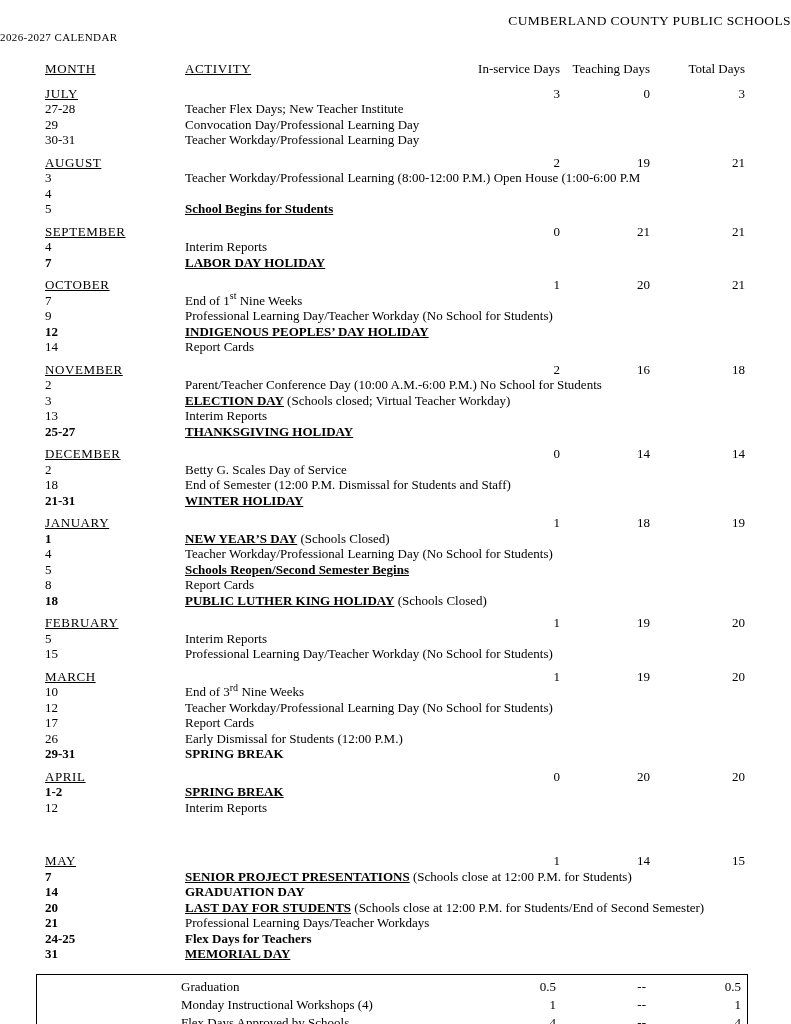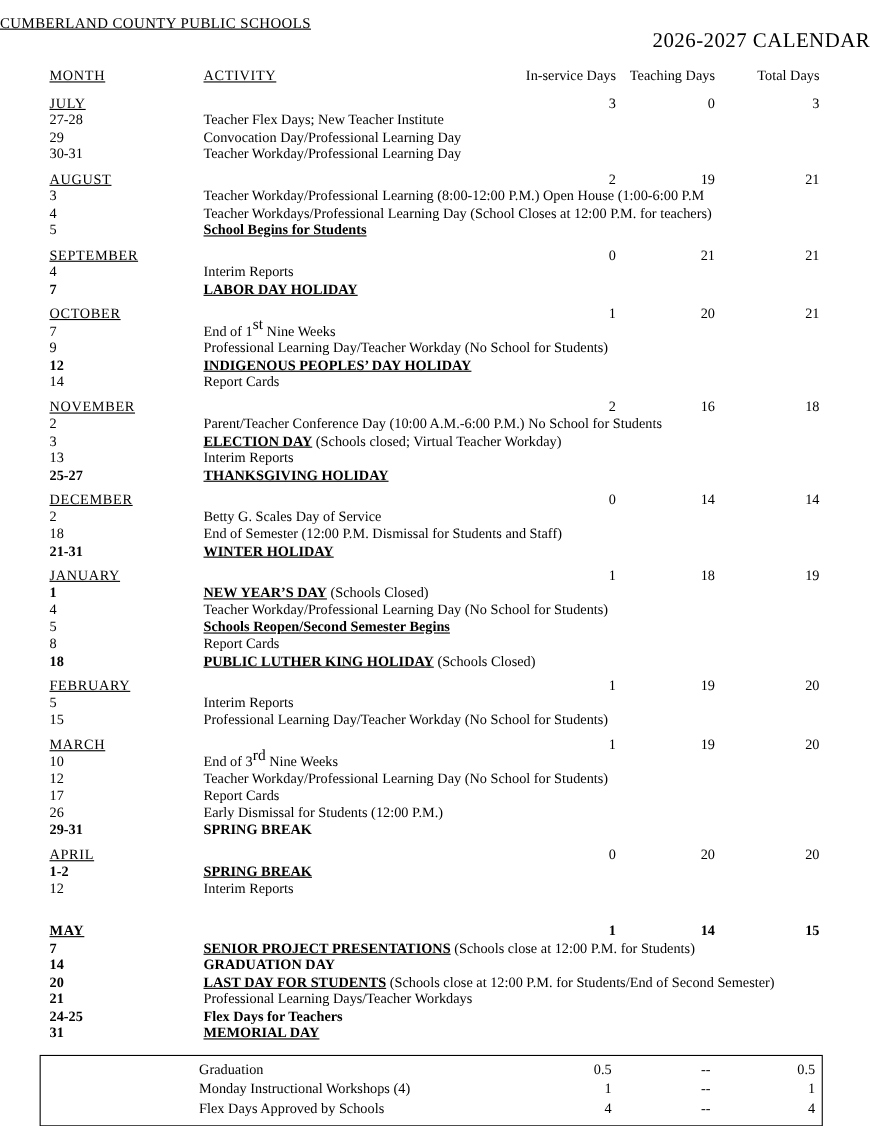--- a/index.html
+++ b/index.html
@@ -13,58 +13,56 @@
     height: 1024px;
     background: #ffffff;
     color: #000000;
     font-family: "Liberation Serif", serif;
     font-size: 13px;
     box-sizing: border-box;
     padding-top: 12px;
     overflow: hidden;
   }
   .doc-title {
-    text-align: left;
-    text-decoration: underline;
+    text-align: right;
     font-size: 13.5px;
     letter-spacing: 0.4px;
     line-height: 17px;
   }
   .doc-subtitle {
-    text-align: right;
-    font-size: 19px;
+    text-align: left;
+    font-size: 11px;
     letter-spacing: 0.4px;
     line-height: 17px;
-    padding-left: 17px;
   }
   .grid-row {
     display: grid;
     grid-template-columns: 140px 285px 90px 90px 95px;
     padding-left: 45px;
     line-height: 15.5px;
   }
   .c-num { text-align: right; }
   .c-act { white-space: nowrap; overflow: visible; }
   .col-headers {
     margin-top: 15px;
     margin-bottom: 9px;
   }
   .col-headers .hd-u { text-decoration: underline; letter-spacing: 0.6px; }
   .month-row { margin-top: 7px; }
-  .month-row.gap-before { margin-top: 23px; font-weight: bold; }
+  .month-row.gap-before { margin-top: 38px; }
   .month-name {
     text-decoration: underline;
     letter-spacing: 0.6px;
   }
   .bold { font-weight: bold; }
   .seg.b { font-weight: bold; }
   .seg.u { text-decoration: underline; }
   .seg.sup {
     vertical-align: super;
-    font-size: 14px;
+    font-size: 10px;
     line-height: 0;
     margin-top: 28px;
   }
   .summary-box {
     margin: 12px 43px 0 36px;
     border: 1px solid #000000;
     padding: 3px 14px 6px 0;
   }
   .summary-box .grid-row {
     grid-template-columns: 144px 285px 90px 90px 95px;
@@ -114,21 +112,20 @@
         <div class="c-num">2</div>
         <div class="c-num">19</div>
         <div class="c-num">21</div>
       </div>
       <div class="grid-row item-row">
         <div class="c-date">3</div>
         <div class="c-act"><span class="seg">Teacher Workday/Professional Learning (8:00-12:00 P.M.) Open House (1:00-6:00 P.M</span></div>
       </div>
       <div class="grid-row item-row">
         <div class="c-date">4</div>
-        <div class="c-act"><span class="seg">Teacher Workdays/Professional Learning Day (School Closes at 12:00 P.M. for teachers)</span></div>
       </div>
       <div class="grid-row item-row">
         <div class="c-date">5</div>
         <div class="c-act"><span class="seg b u">School Begins for Students</span></div>
       </div>
       <div class="grid-row month-row">
         <div class="month-name">SEPTEMBER</div>
         <div class="c-act"></div>
         <div class="c-num">0</div>
         <div class="c-num">21</div>

